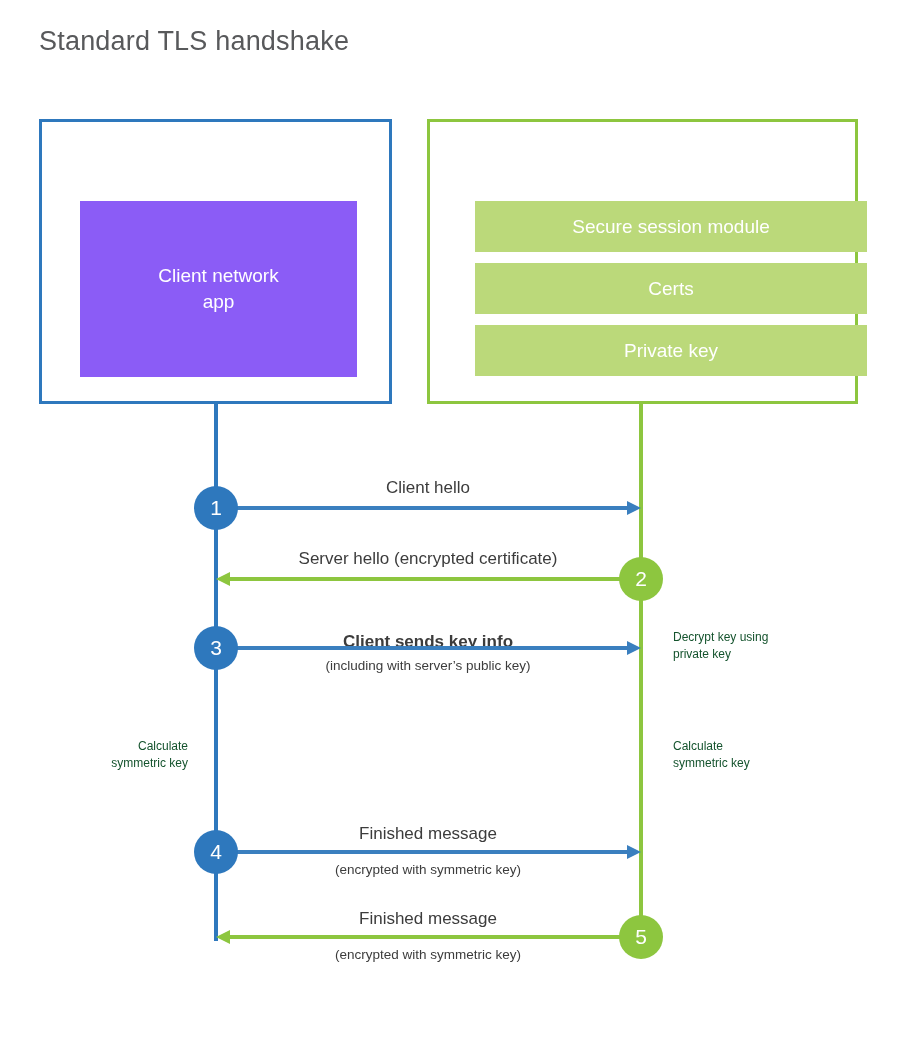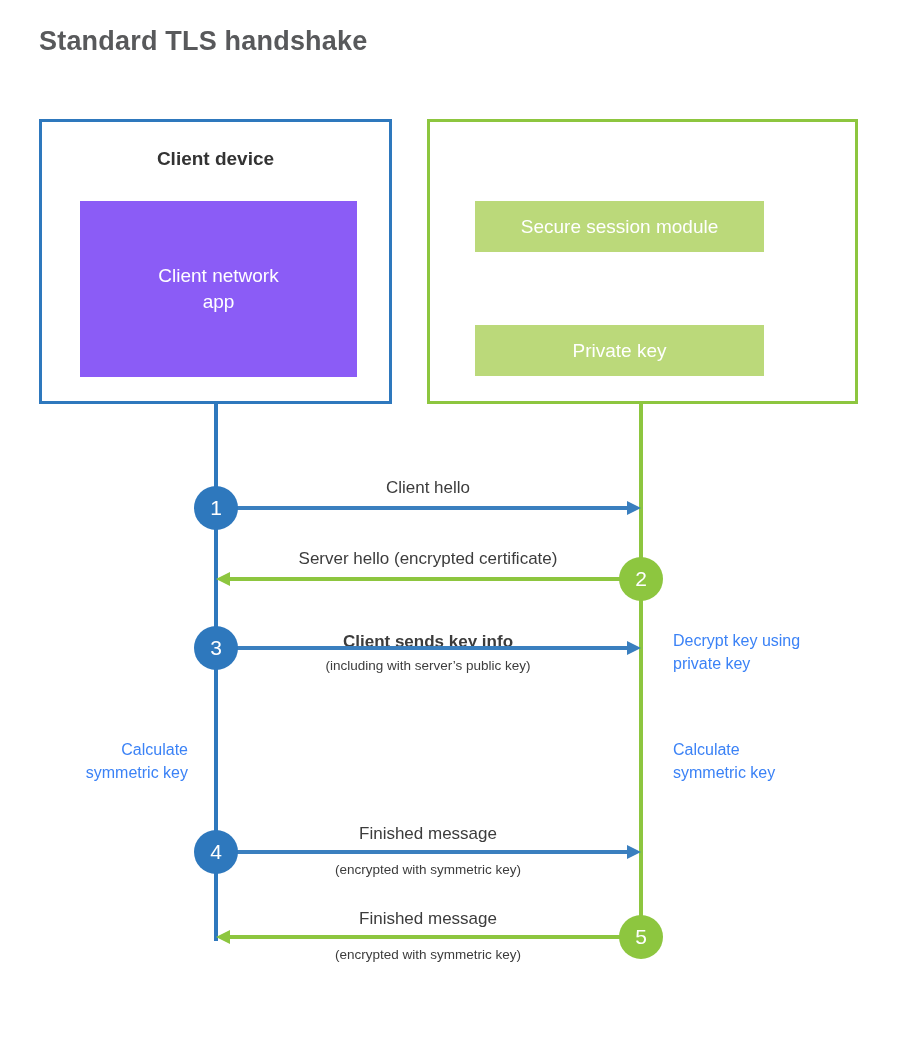--- a/index.html
+++ b/index.html
@@ -15,21 +15,21 @@
     color: #3c3c3c;
     overflow: hidden;
   }
 
   
   #page-title {
     position: absolute;
     left: 39px;
     top: 26px;
     font-size: 27px;
-    font-weight: 700;
+    font-weight: 400;
     letter-spacing: 0.2px;
     color: #58595b;
     white-space: nowrap;
   }
 
   
   .actor-box {
     position: absolute;
     box-sizing: border-box;
     background: #ffffff;
@@ -79,21 +79,21 @@
     line-height: 1.35;
     text-align: center;
     font-weight: 400;
     white-space: pre-line;
   }
 
   
   .server-bar {
     position: absolute;
     left: 45px;
-    width: 289px;
+    width: 392px;
     height: 51px;
     background: #bbd97a;
     display: flex;
     align-items: center;
     justify-content: center;
   }
   .server-bar .bar-label {
     color: #ffffff;
     font-size: 19px;
     font-weight: 400;
@@ -187,44 +187,46 @@
     position: absolute;
     text-align: center;
     font-size: 13.5px;
     color: #3c3c3c;
     white-space: nowrap;
   }
 
   
   .annotation {
     position: absolute;
-    font-size: 16px;
+    font-size: 12px;
     line-height: 1.45;
-    color: #3b82f6;
+    color: #14532d;
     white-space: pre-line;
   }
   .annotation.left { text-align: right; }
   .annotation.right { text-align: left; }
 </style>
 </head>
 <body>
 
 <div id="page-title">Standard TLS handshake</div>
 
 <div class="actor-box" id="client-box">
-  <div class="actor-title">Client device</div>
   <div id="client-app">
     <div class="app-label">Client network
 app</div>
   </div>
 </div>
 
 <div class="actor-box" id="server-box">
   <div class="server-bar" id="server-bar-0">
     <div class="bar-label">Secure session module</div>
+  </div>
+  <div class="server-bar" id="server-bar-1">
+    <div class="bar-label">Certs</div>
   </div>
   <div class="server-bar" id="server-bar-2">
     <div class="bar-label">Private key</div>
   </div>
 </div>
 
 <div class="lifeline" id="client-lifeline"></div>
 <div class="lifeline" id="server-lifeline"></div>
 
 <div class="msg-main" style="left:216px; top:478px; width:424px;">Client hello</div>

